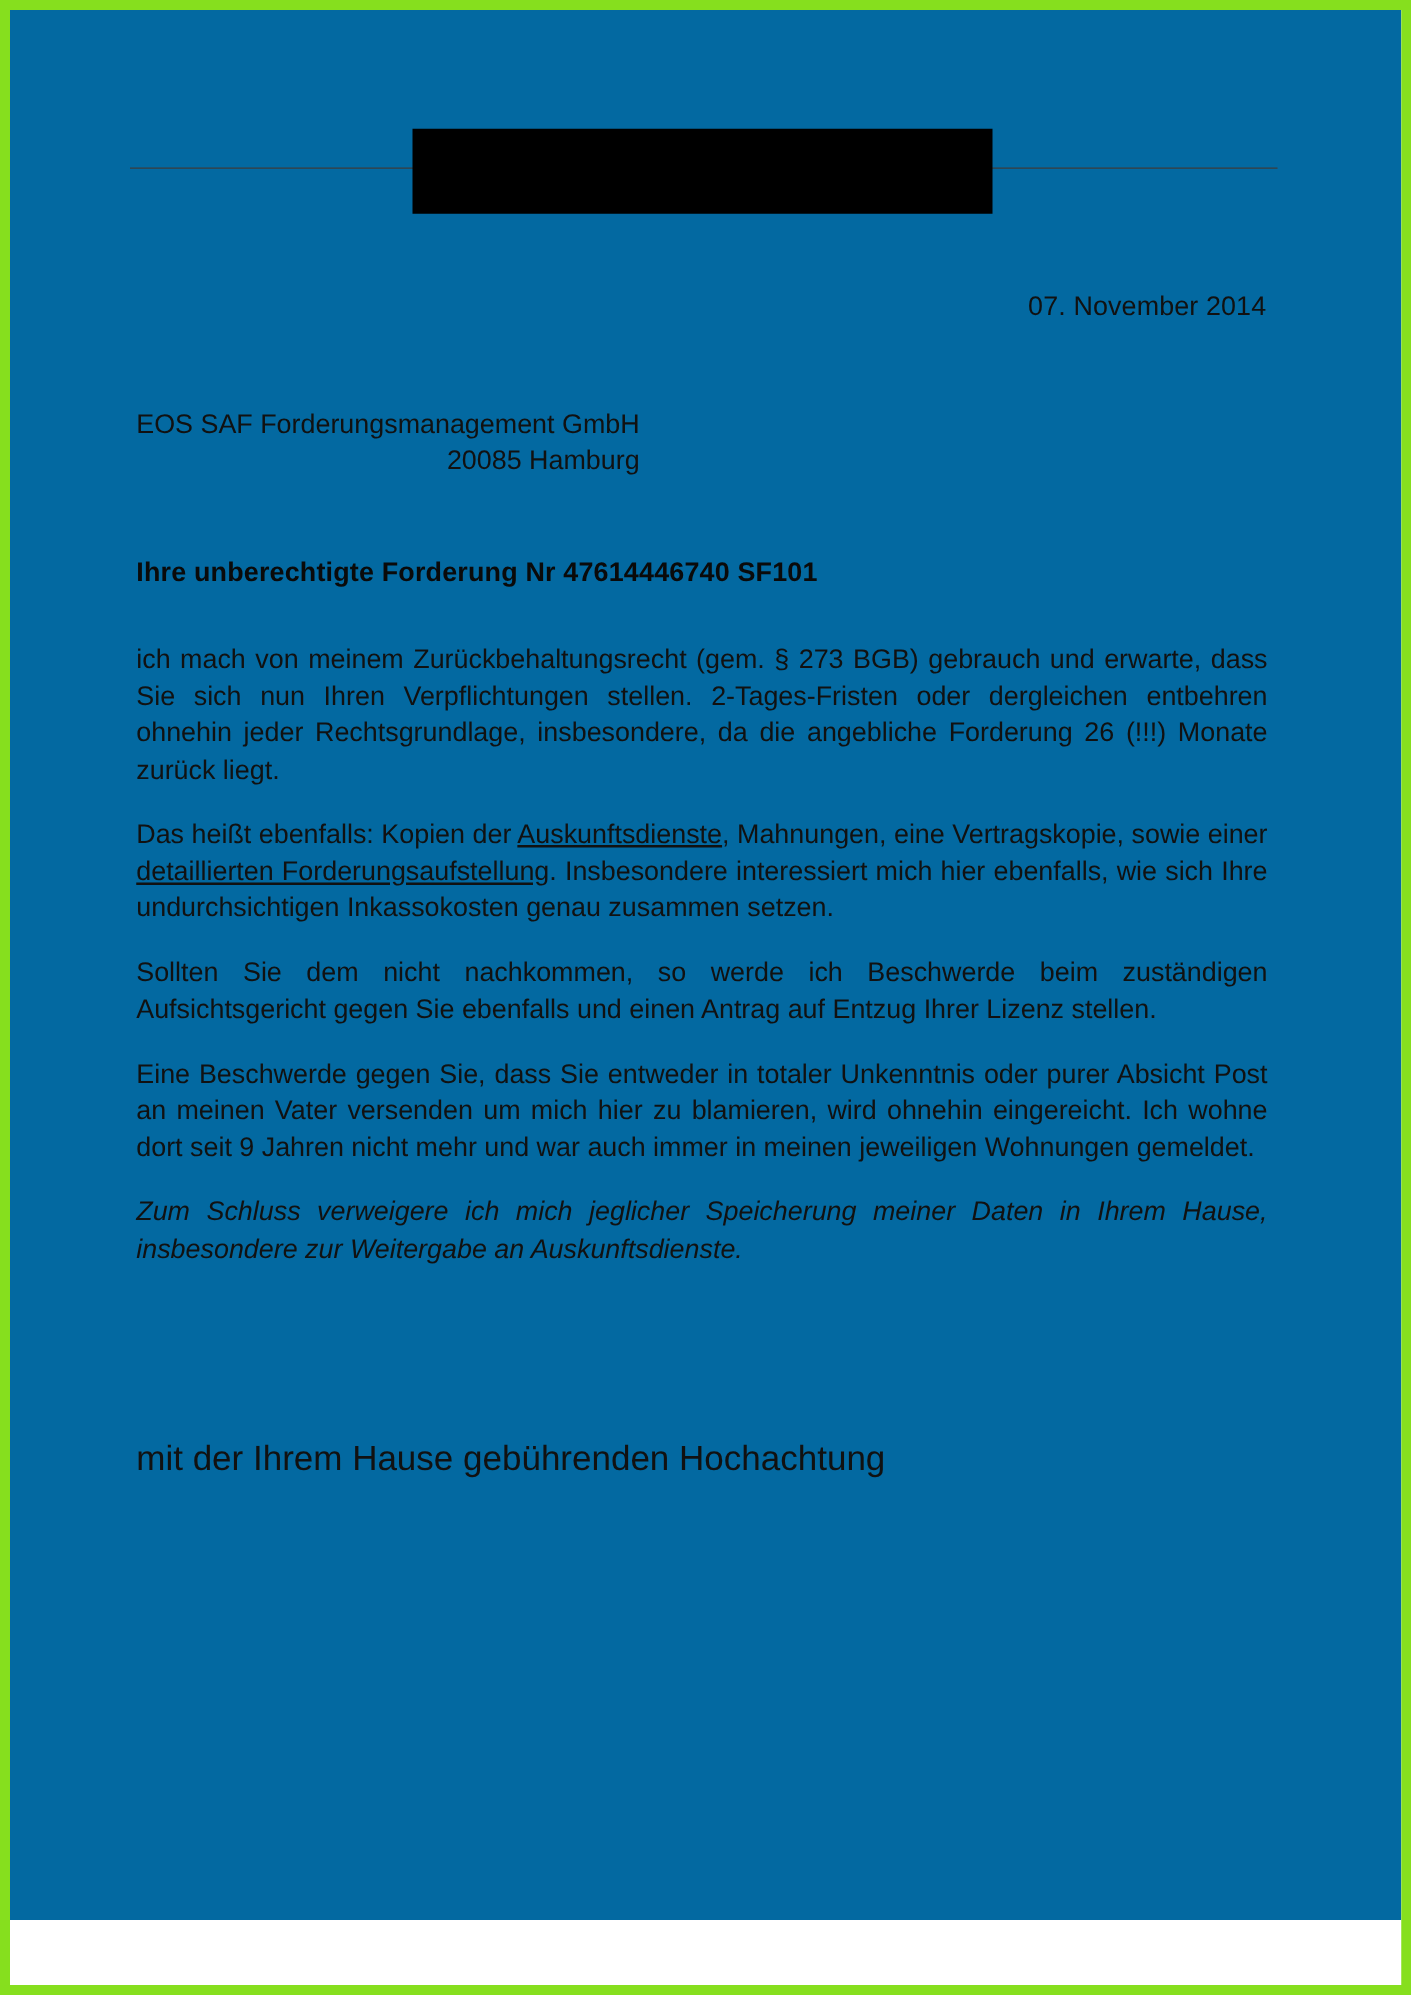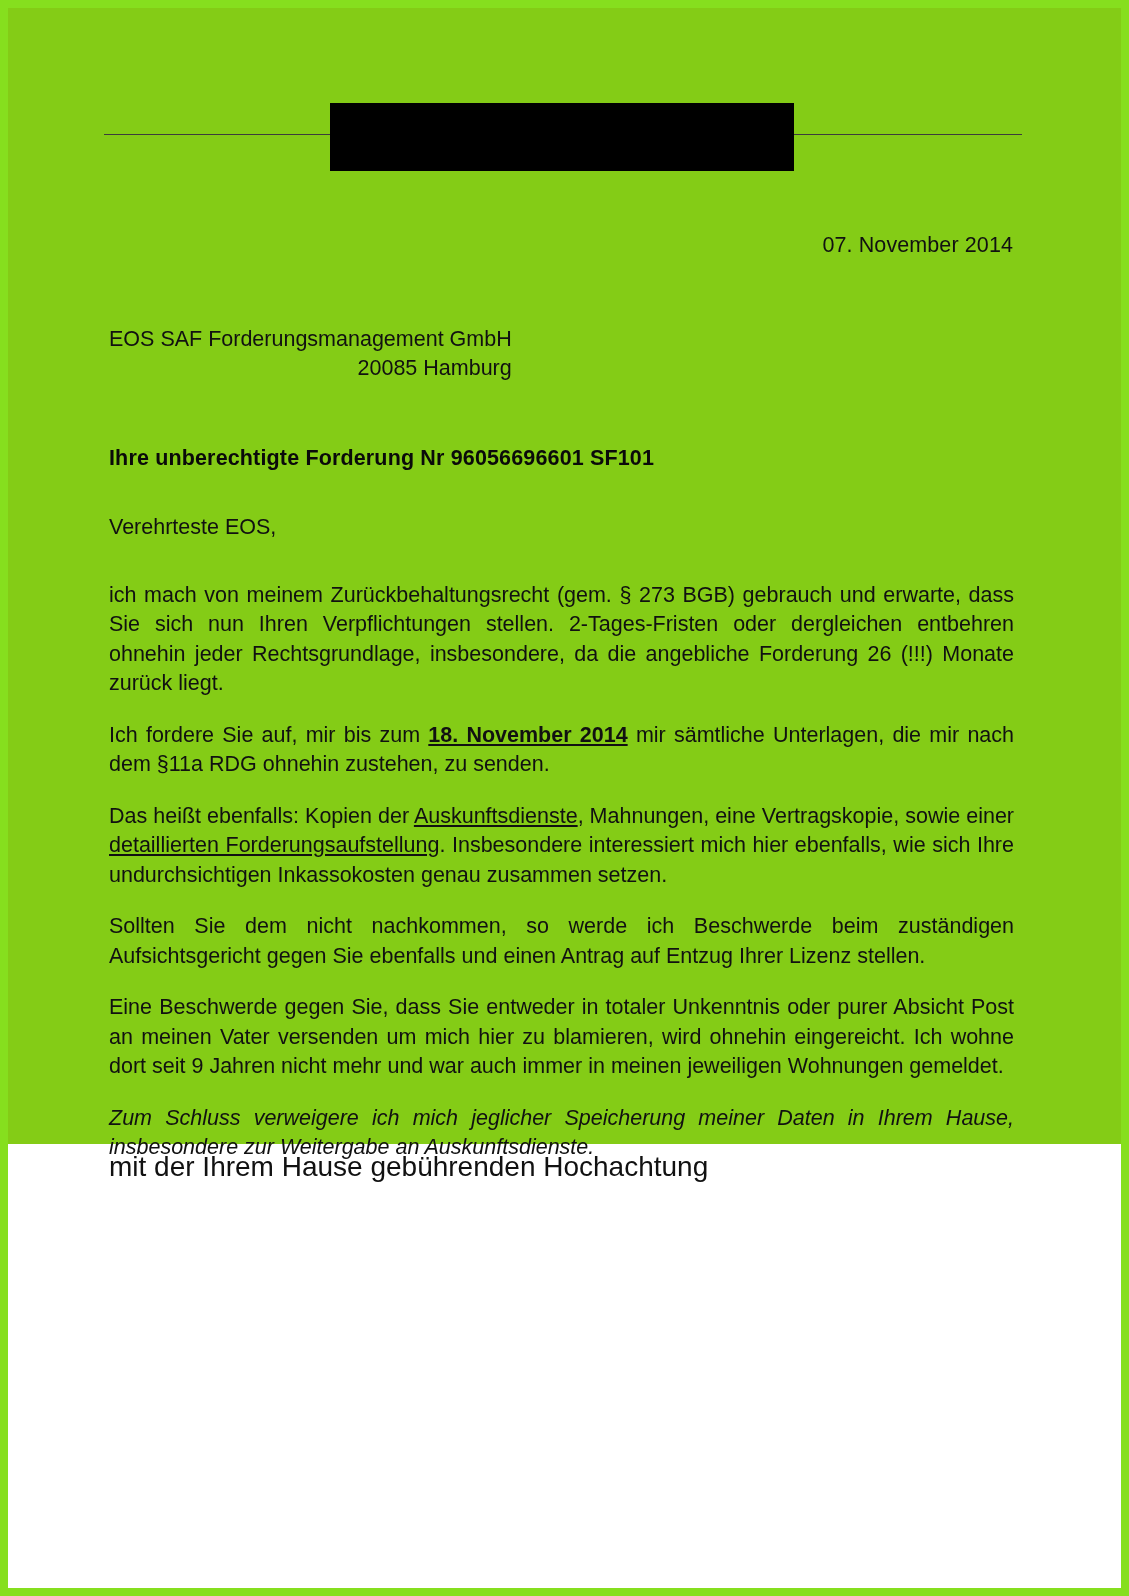--- a/index.html
+++ b/index.html
@@ -18,22 +18,22 @@
     box-sizing: border-box;
     background: #ffffff;
     border: 8px solid #86df1e;
     overflow: hidden;
   }
   #sheet {
     position: absolute;
     left: 0;
     top: 0;
     width: 1113px;
-    height: 1136px;
-    background: #84cc16;
+    height: 1528px;
+    background: #0369a1;
   }
 
   
   .letterhead {
     position: absolute;
     left: 96px;
     top: 87px;
     width: 918px;
     height: 84px;
   }
@@ -133,29 +133,27 @@
     <div class="letterhead">
       <div class="letterhead-rule"></div>
       <div class="redaction-box"></div>
     </div>
 
     <div class="date-line">07. November 2014</div>
 
     <div class="recipient">EOS SAF Forderungsmanagement GmbH
 20085 Hamburg</div>
 
-    <div class="subject">Ihre unberechtigte Forderung Nr 96056696601 SF101</div>
+    <div class="subject">Ihre unberechtigte Forderung Nr 47614446740 SF101</div>
 
     <div class="body-block">
 
-      <p class="salutation">Verehrteste EOS,</p>
 
       <p class="para"><span>ich mach von meinem Zurückbehaltungsrecht (gem. § 273 BGB) gebrauch und erwarte, dass Sie sich nun Ihren Verpflichtungen stellen. 2-Tages-Fristen oder dergleichen entbehren ohnehin jeder Rechtsgrundlage, insbesondere, da die angebliche Forderung 26 (!!!) Monate zurück liegt.</span></p>
 
-      <p class="para"><span>Ich fordere Sie auf, mir bis zum </span><span class="bu">18. November 2014</span><span> mir sämtliche Unterlagen, die mir nach dem §11a RDG  ohnehin zustehen, zu senden.</span></p>
 
       <p class="para"><span>Das heißt ebenfalls: Kopien der </span><span class="u">Auskunftsdienste</span><span>, Mahnungen, eine Vertragskopie, sowie einer </span><span class="u">detaillierten Forderungsaufstellung</span><span>. Insbesondere interessiert mich hier ebenfalls, wie sich Ihre undurchsichtigen Inkassokosten genau zusammen setzen.</span></p>
 
 
       <p class="para"><span>Sollten Sie dem nicht nachkommen, so werde ich Beschwerde beim zuständigen Aufsichtsgericht gegen Sie ebenfalls und einen Antrag auf Entzug Ihrer Lizenz stellen.</span></p>
 
       <p class="para"><span>Eine Beschwerde gegen Sie, dass Sie entweder in totaler Unkenntnis oder purer Absicht Post an meinen Vater versenden um mich hier zu blamieren, wird ohnehin eingereicht. Ich wohne dort seit 9 Jahren nicht mehr und war auch immer in meinen jeweiligen Wohnungen gemeldet.</span></p>
 
       <p class="para"><span>Zum Schluss verweigere ich mich jeglicher Speicherung meiner Daten in Ihrem Hause, insbesondere zur Weitergabe an Auskunftsdienste.</span></p>
 

